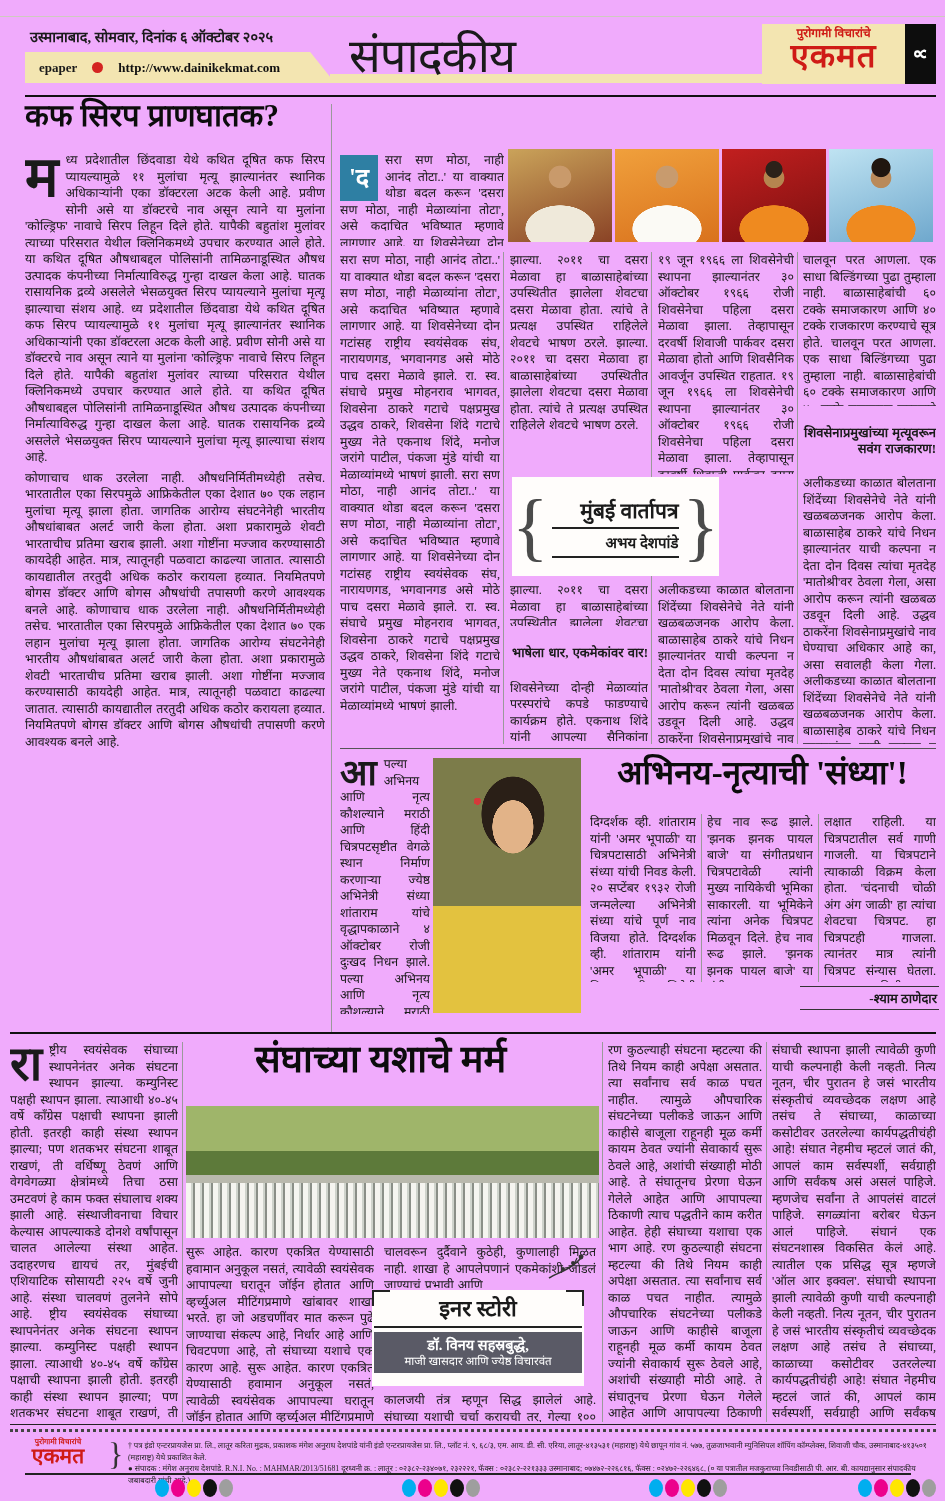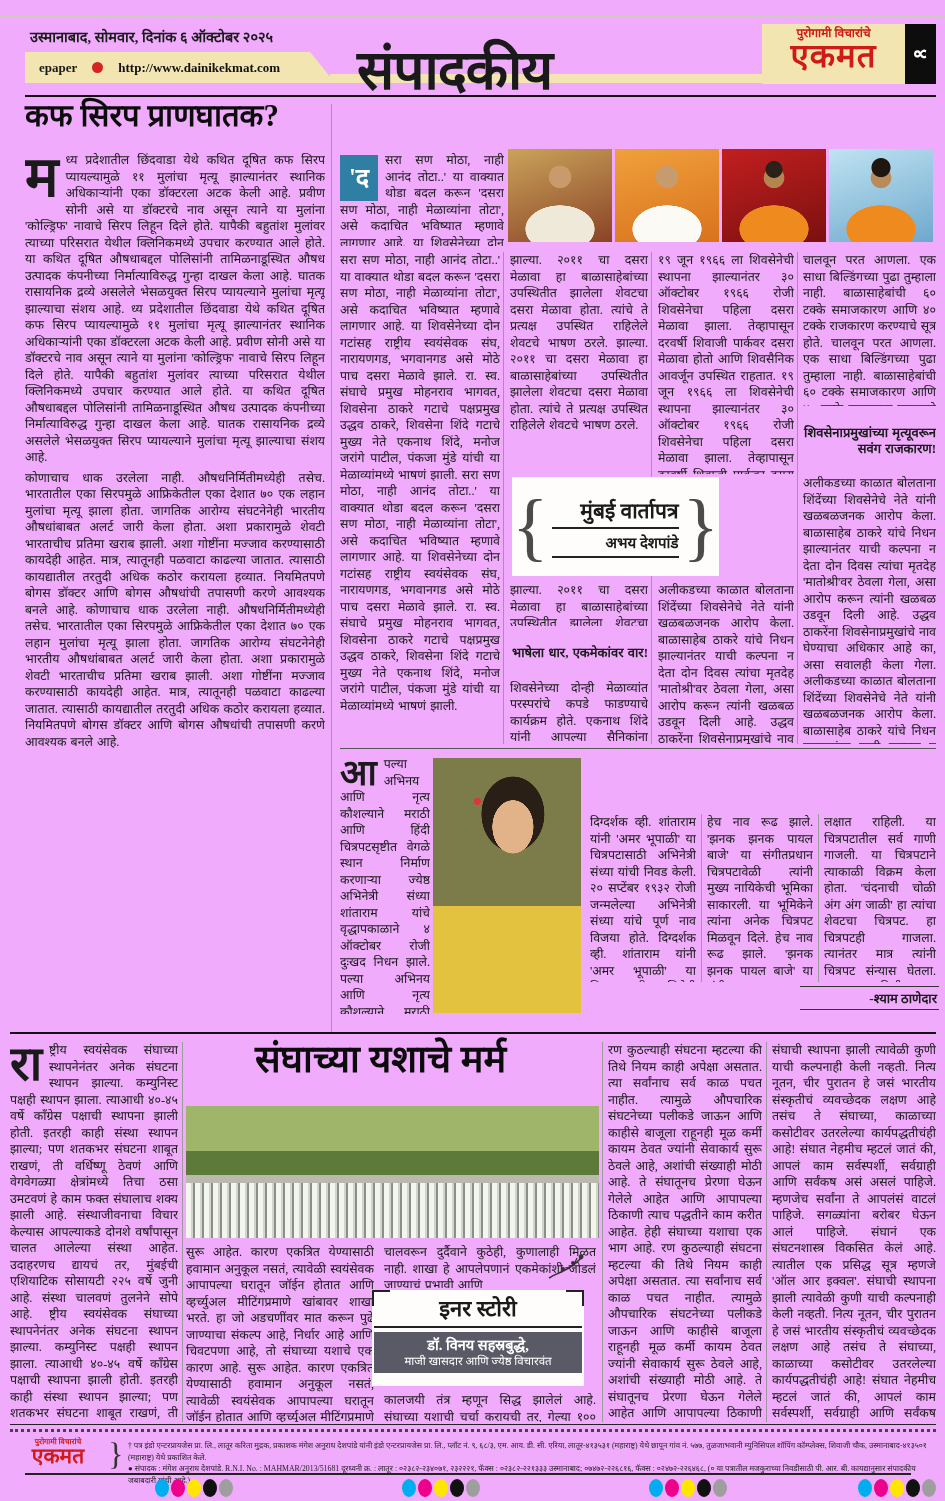--- a/index.html
+++ b/index.html
@@ -11,21 +11,21 @@
   .hairline{background:#9a9a9a;}
   
   .topline{left:0;top:16px;width:945px;height:1px;background:#cfcac0;}
   .dateline{left:30px;top:26px;width:310px;font-size:14.5px;font-weight:bold;}
   .cream-band{left:25px;top:52px;width:310px;height:31px;background:#f3e5b1;
               clip-path:polygon(0 0,92% 0,100% 100%,0 100%);display:flex;align-items:center;padding-left:14px;box-sizing:border-box;gap:10px;}
   .cream-strip{left:330px;top:74px;width:432px;height:9px;background:#f3e5b1;}
   .epaper-label{font-size:13px;font-weight:bold;}
   .epaper-dot{display:inline-block;width:11px;height:11px;border-radius:50%;background:#d42421;margin:0 5px;}
   .site-url{font-size:13px;font-weight:bold;color:#111;text-decoration:none;}
-  .section-title{left:345px;top:18px;width:210px;margin:12px;font-size:55px;font-weight:bold;letter-spacing:-1px;}
+  .section-title{left:345px;top:18px;width:210px;margin:4px;font-size:47px;font-weight:normal;letter-spacing:-1px;}
   .masthead-box{left:762px;top:24px;width:143px;height:60px;background:#f3e5b1;text-align:center;padding-top:3px;box-sizing:border-box;}
   .masthead-tagline{color:#cf1b16;font-weight:bold;font-size:12px;line-height:1.1;}
   .masthead-name{color:#cf1b16;font-weight:bold;font-size:33px;line-height:1.0;letter-spacing:1px;}
   .page-number-box{left:905px;top:24px;width:31px;height:60px;background:#0d0d0d;color:#fff;display:flex;align-items:center;justify-content:center;}
   .page-number-box span{font-size:19px;font-weight:bold;transform:rotate(90deg);display:block;}
   .header-rule{left:25px;top:95px;width:911px;height:2px;background:#111;}
   
   .hl{font-weight:bold;color:#0c0c0c;margin:0;}
   .cough-hl{left:25px;top:100px;width:300px;font-size:31px;line-height:1.05;}
   .dasara-hl{left:339px;top:97px;width:597px;font-size:40px;line-height:1.05;letter-spacing:-1px;}
@@ -179,20 +179,21 @@
     </span>
     <span class="mv-brace">}</span>
   </div>
 
   <div class="abs" style="left:340px;top:748px;width:596px;height:1px;background:#555;"></div>
 
   <div class="abs bt" style="left:340px;top:756px;width:90px;height:258px;">
     <p><span class="dc dc-aa">आ</span><span>पल्या अभिनय आणि नृत्य कौशल्याने मराठी आणि हिंदी चित्रपटसृष्टीत वेगळे स्थान निर्माण करणाऱ्या ज्येष्ठ अभिनेत्री संध्या शांताराम यांचे वृद्धापकाळाने ४ ऑक्टोबर रोजी दुःखद निधन झाले. पल्या अभिनय आणि नृत्य कौशल्याने मराठी आणि हिंदी चित्रपटसृष्टीत वेगळे स्थान निर्माण करणाऱ्या ज्येष्ठ अभिनेत्री संध्या शांताराम यांचे वृद्धापकाळाने ४ ऑक्टोबर रोजी दुःखद निधन झाले.</span></p>
   </div>
   <div class="abs photo actress"></div>
+  <h2 class="abs hl sandhya-hl">अभिनय-नृत्याची 'संध्या'!</h2>
 
   <div class="abs bt" style="left:590px;top:814px;width:106px;height:168px;">
     <p>दिग्दर्शक व्ही. शांताराम यांनी 'अमर भूपाळी' या चित्रपटासाठी अभिनेत्री संध्या यांची निवड केली. २० सप्टेंबर १९३२ रोजी जन्मलेल्या अभिनेत्री संध्या यांचे पूर्ण नाव विजया होते. दिग्दर्शक व्ही. शांताराम यांनी 'अमर भूपाळी' या चित्रपटासाठी अभिनेत्री संध्या यांची निवड केली. २० सप्टेंबर १९३२ रोजी जन्मलेल्या अभिनेत्री संध्या यांचे पूर्ण नाव विजया होते.</p>
   </div>
   <div class="abs hairline" style="left:701px;top:814px;width:1px;height:168px;"></div>
   <div class="abs bt" style="left:707px;top:814px;width:106px;height:168px;">
     <p>हेच नाव रूढ झाले. 'झनक झनक पायल बाजे' या संगीतप्रधान चित्रपटावेळी त्यांनी मुख्य नायिकेची भूमिका साकारली. या भूमिकेने त्यांना अनेक चित्रपट मिळवून दिले. हेच नाव रूढ झाले. 'झनक झनक पायल बाजे' या संगीतप्रधान चित्रपटावेळी त्यांनी मुख्य नायिकेची भूमिका साकारली. या भूमिकेने त्यांना अनेक चित्रपट मिळवून दिले.</p>
   </div>
   <div class="abs hairline" style="left:818px;top:814px;width:1px;height:168px;"></div>
   <div class="abs bt" style="left:824px;top:814px;width:112px;height:168px;">

